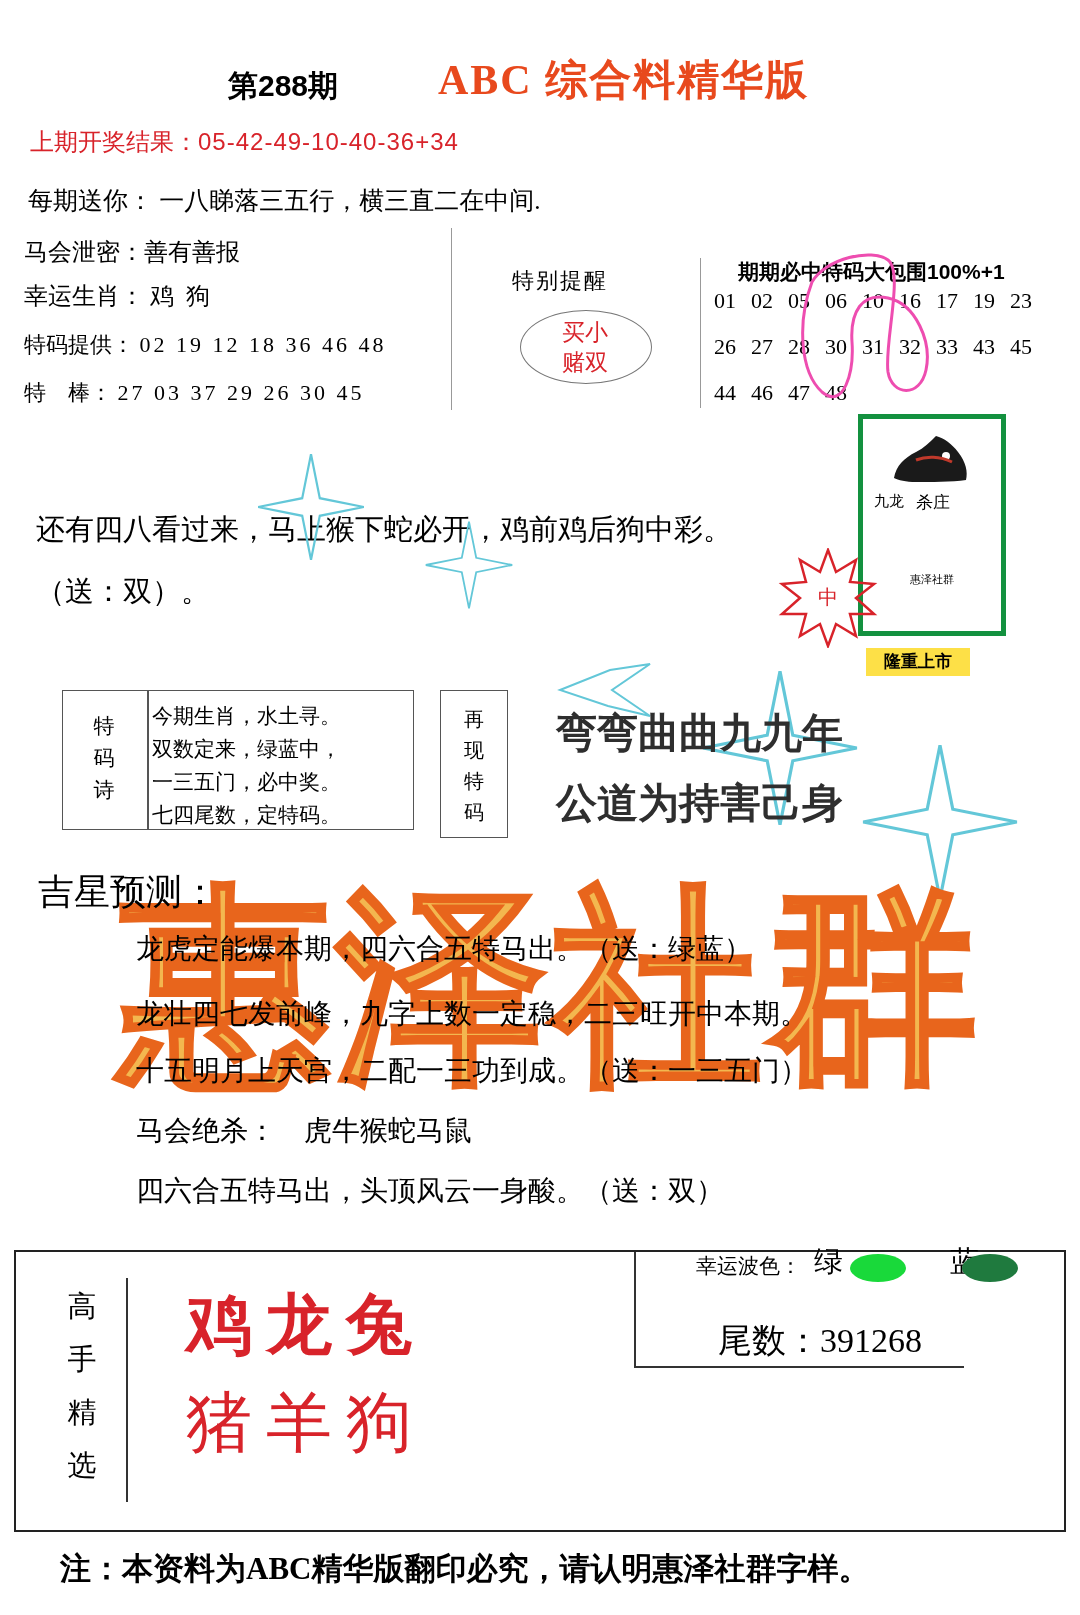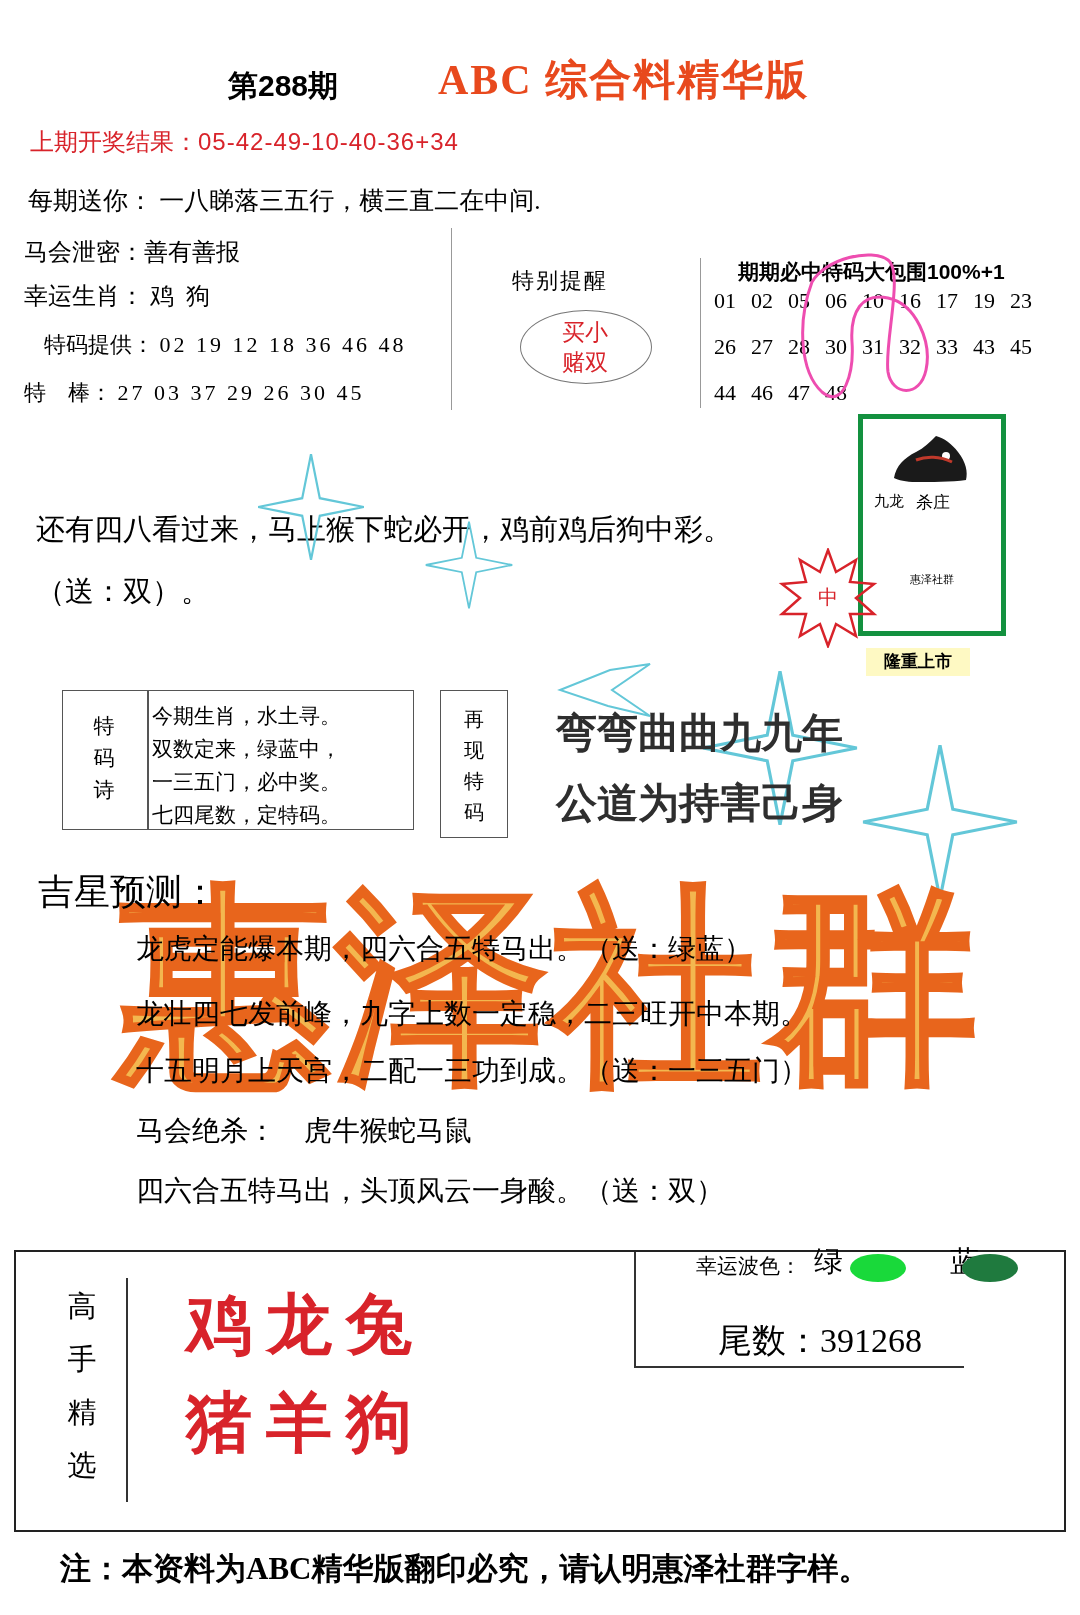--- a/index.html
+++ b/index.html
@@ -59,21 +59,21 @@
   }
 
   
   .info-line {
     position: absolute;
     font-size: 24px;
     white-space: nowrap;
   }
   .il1 { left: 24px; top: 236px; }
   .il2 { left: 24px; top: 280px; }
-  .il3 { left: 24px; top: 330px; font-size: 22px; margin-left: 20px; }
+  .il3 { left: 24px; top: 330px; font-size: 22px; }
   .il4 { left: 24px; top: 378px; font-size: 22px; }
   .info-line .sp { letter-spacing: 3px; }
 
   
   .vline {
     position: absolute;
     width: 1px;
     background: #999;
   }
   .vline1 { left: 451px; top: 228px; height: 182px; }
@@ -174,21 +174,21 @@
     position: absolute;
     left: 858px; top: 572px;
     width: 148px;
     text-align: center;
     font-size: 11px;
   }
   .yellow-band {
     position: absolute;
     left: 866px; top: 648px;
     width: 104px; height: 28px;
-    background: #fef9c3;
+    background: #fde047;
     color: #000;
     font-size: 17px;
     font-weight: bold;
     text-align: center;
     line-height: 28px;
     font-family: "Liberation Sans", sans-serif;
   }
   .star-burst {
     position: absolute;
     left: 778px; top: 548px;
@@ -336,21 +336,21 @@
     color: #d8232a;
     font-weight: bold;
     letter-spacing: 14px;
     white-space: nowrap;
   }
   .bb-zodiac2 {
     position: absolute;
     left: 186px; top: 1378px;
     font-size: 66px;
     color: #d8232a;
-    font-weight: bold;
+    font-weight: normal;
     letter-spacing: 14px;
     white-space: nowrap;
   }
   .bb-vline2 {
     position: absolute;
     left: 634px; top: 1252px;
     width: 2px; height: 116px;
     background: #333;
   }
   .bb-hline {

